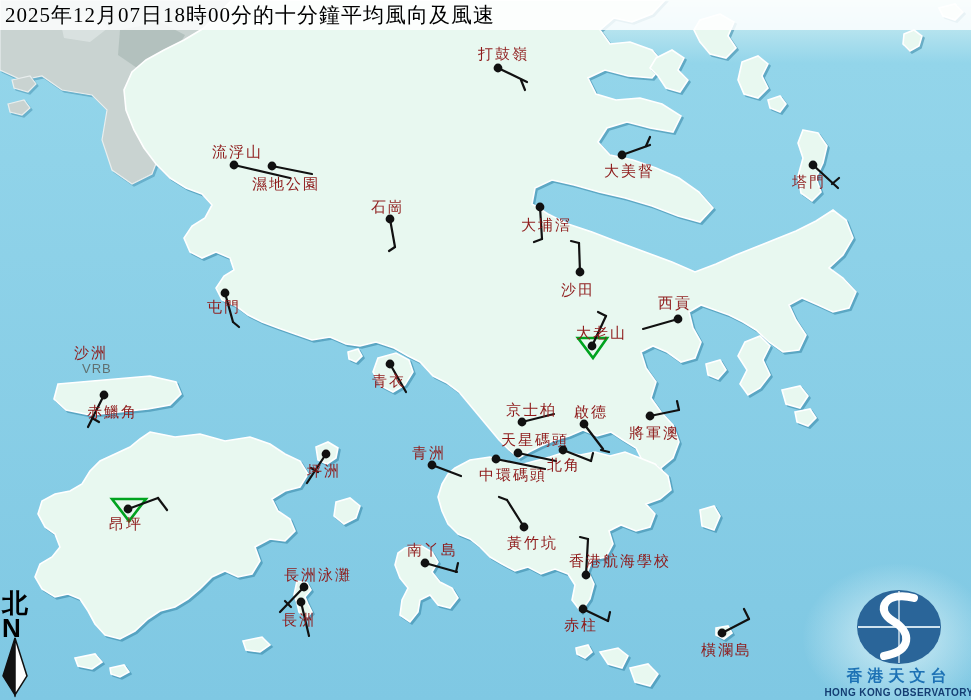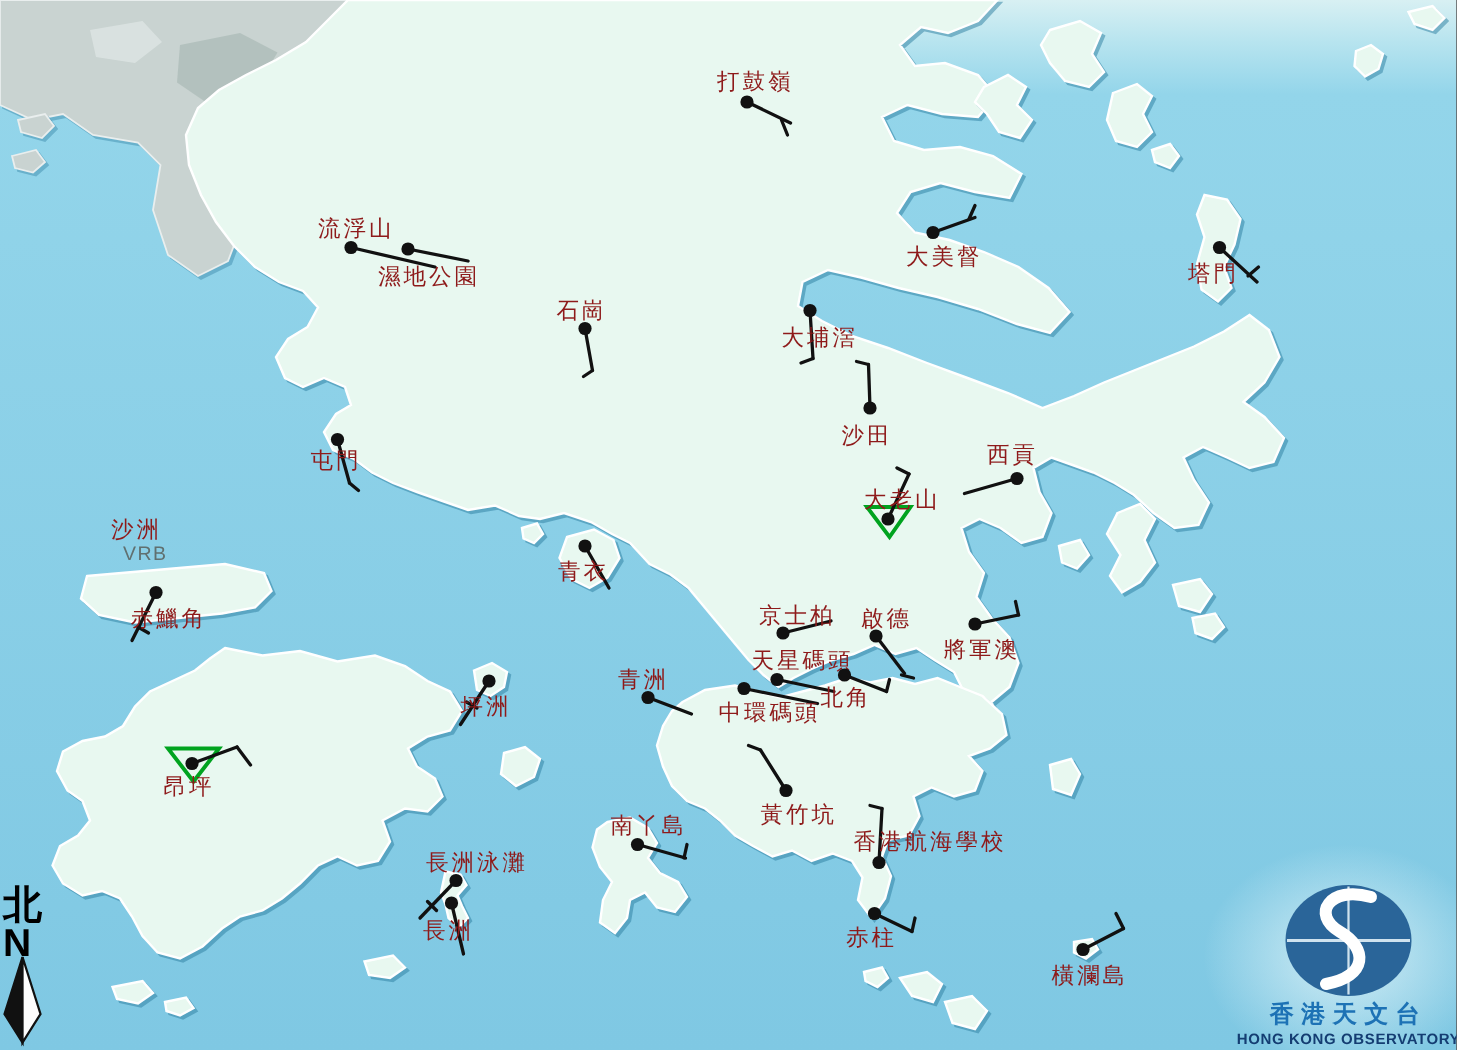--- a/index.html
+++ b/index.html
@@ -285,13 +285,14 @@
     <g>
       <ellipse cx="899" cy="627" rx="42" ry="37" fill="#2a6599"></ellipse>
       <line x1="858" y1="627" x2="940" y2="627" stroke="#cfe2ee" stroke-width="2"></line>
       <line x1="899" y1="591" x2="899" y2="663" stroke="#cfe2ee" stroke-width="1.5"></line>
       <path d="M914,598 C886,590 874,610 893,621 C912,632 912,651 884,656" fill="none" stroke="#ffffff" stroke-width="8" stroke-linecap="round"></path>
       <text x="899" y="681" text-anchor="middle" class="logo-zh">香港天文台</text>
       <text x="899" y="696" text-anchor="middle" class="logo-en">HONG KONG OBSERVATORY</text>
     </g>
   </svg>
 
+  <div class="titlebar">2025年12月07日18時00分的十分鐘平均風向及風速</div>
 </div>
 
 </body></html>

